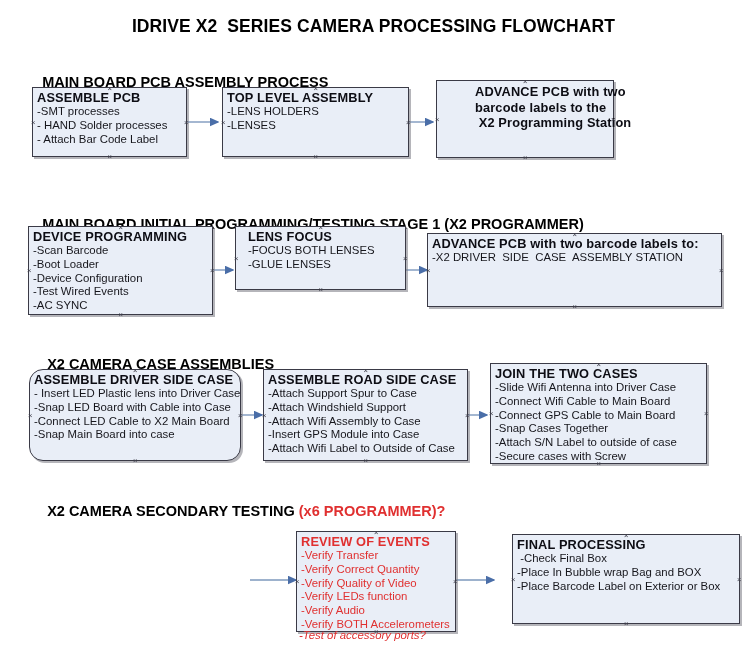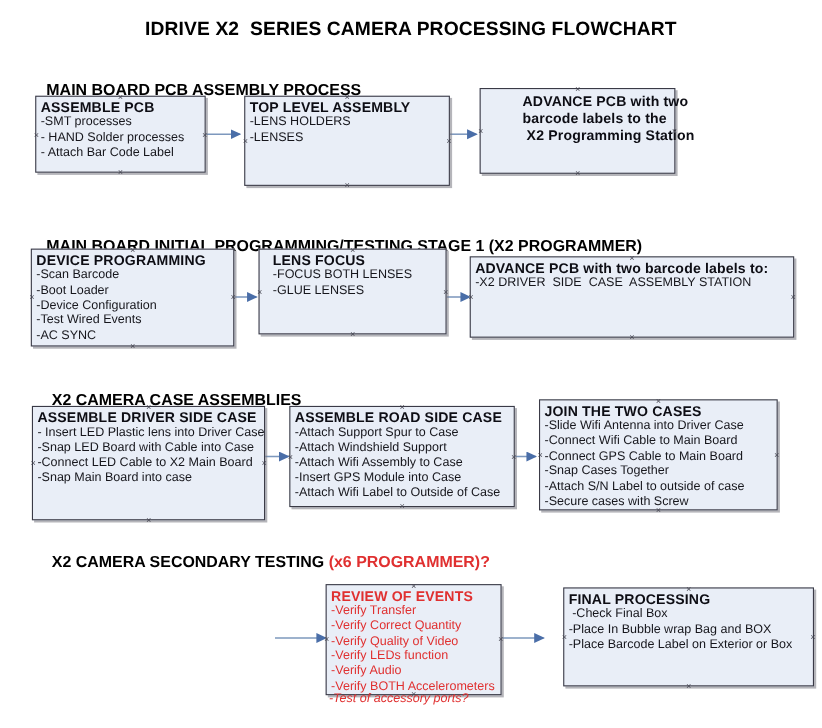--- a/index.html
+++ b/index.html
@@ -141,21 +141,21 @@
     <span class="b-title t-wide">ASSEMBLE PCB</span>
     <span class="b-line">-SMT processes</span>
     <span class="b-line">- HAND Solder processes</span>
     <span class="b-line">- Attach Bar Code Label</span>
     <i class="handle" style="left:50%; top:0;"></i>
     <i class="handle" style="left:0; top:50%;"></i>
     <i class="handle" style="left:100%; top:50%;"></i>
     <i class="handle" style="left:50%; top:100%;"></i>
   </div>
 
-  <div class="box inner-pad" style="left:222px; top:87px; width:187px; height:82px;">
+  <div class="box inner-pad" style="left:222px; top:87px; width:187px; height:70px;">
     <span class="b-title t-wide">TOP LEVEL ASSEMBLY</span>
     <span class="b-line">-LENS HOLDERS</span>
     <span class="b-line">-LENSES</span>
     <i class="handle" style="left:50%; top:0;"></i>
     <i class="handle" style="left:0; top:50%;"></i>
     <i class="handle" style="left:100%; top:50%;"></i>
     <i class="handle" style="left:50%; top:100%;"></i>
   </div>
 
   <div class="box inner-pad" style="left:436px; top:80px; width:178px; height:78px;padding-left:38px;">
@@ -178,21 +178,21 @@
     <span class="b-line">-Boot Loader</span>
     <span class="b-line">-Device Configuration</span>
     <span class="b-line">-Test Wired Events</span>
     <span class="b-line">-AC SYNC</span>
     <i class="handle" style="left:50%; top:0;"></i>
     <i class="handle" style="left:0; top:50%;"></i>
     <i class="handle" style="left:100%; top:50%;"></i>
     <i class="handle" style="left:50%; top:100%;"></i>
   </div>
 
-  <div class="box inner-pad" style="left:235px; top:226px; width:171px; height:78px;padding-left:12px;">
+  <div class="box inner-pad" style="left:235px; top:226px; width:171px; height:64px;padding-left:12px;">
     <span class="b-title t-wide">LENS FOCUS</span>
     <span class="b-line">-FOCUS BOTH LENSES</span>
     <span class="b-line">-GLUE LENSES</span>
     <i class="handle" style="left:50%; top:0;"></i>
     <i class="handle" style="left:0; top:50%;"></i>
     <i class="handle" style="left:100%; top:50%;"></i>
     <i class="handle" style="left:50%; top:100%;"></i>
   </div>
 
   <div class="box inner-pad" style="left:427px; top:233px; width:295px; height:74px;">
@@ -201,21 +201,21 @@
     <i class="handle" style="left:50%; top:0;"></i>
     <i class="handle" style="left:0; top:50%;"></i>
     <i class="handle" style="left:100%; top:50%;"></i>
     <i class="handle" style="left:50%; top:100%;"></i>
   </div>
 
   <div class="section-head" style="left:31px; top:340px;">
     <span>X2 CAMERA CASE ASSEMBLIES</span><span class="red"></span>
   </div>
 
-  <div class="box inner-pad" style="left:29px; top:369px; width:212px; height:104px;">
+  <div class="box inner-pad" style="left:29px; top:369px; width:212px; height:92px;border-radius:14px;">
     <span class="b-title t-wide">ASSEMBLE DRIVER SIDE CASE</span>
     <span class="b-line">- Insert LED Plastic lens into Driver Case</span>
     <span class="b-line">-Snap LED Board with Cable into Case</span>
     <span class="b-line">-Connect LED Cable to X2 Main Board</span>
     <span class="b-line">-Snap Main Board into case</span>
     <i class="handle" style="left:50%; top:0;"></i>
     <i class="handle" style="left:0; top:50%;"></i>
     <i class="handle" style="left:100%; top:50%;"></i>
     <i class="handle" style="left:50%; top:100%;"></i>
   </div>

